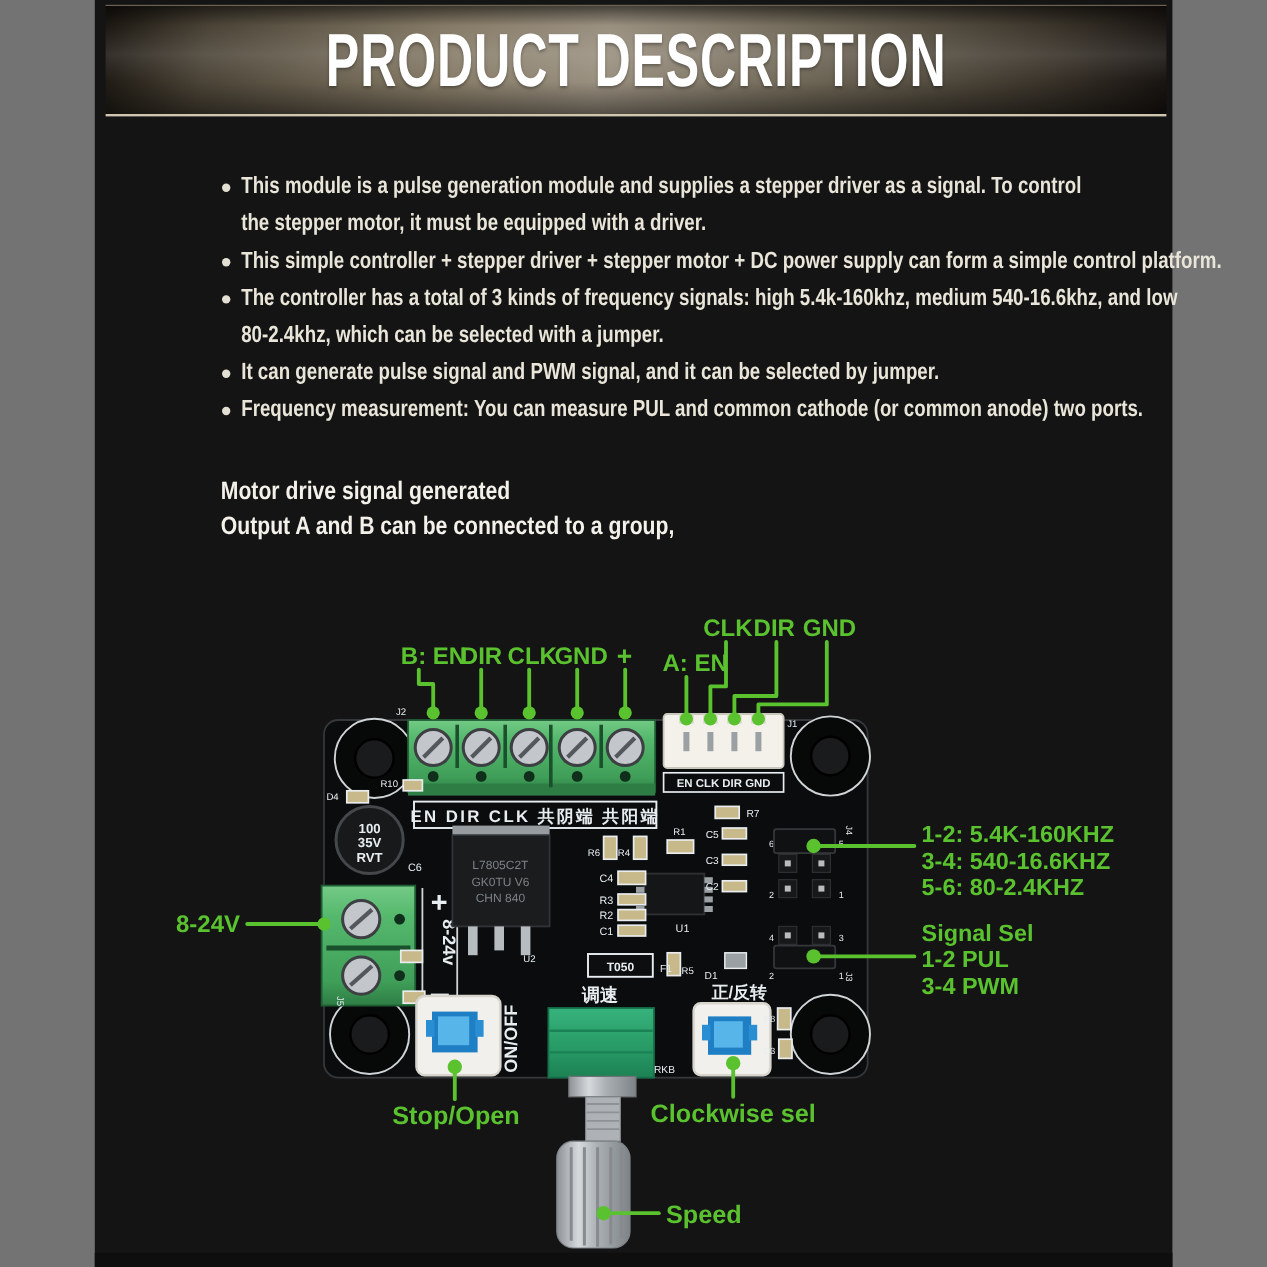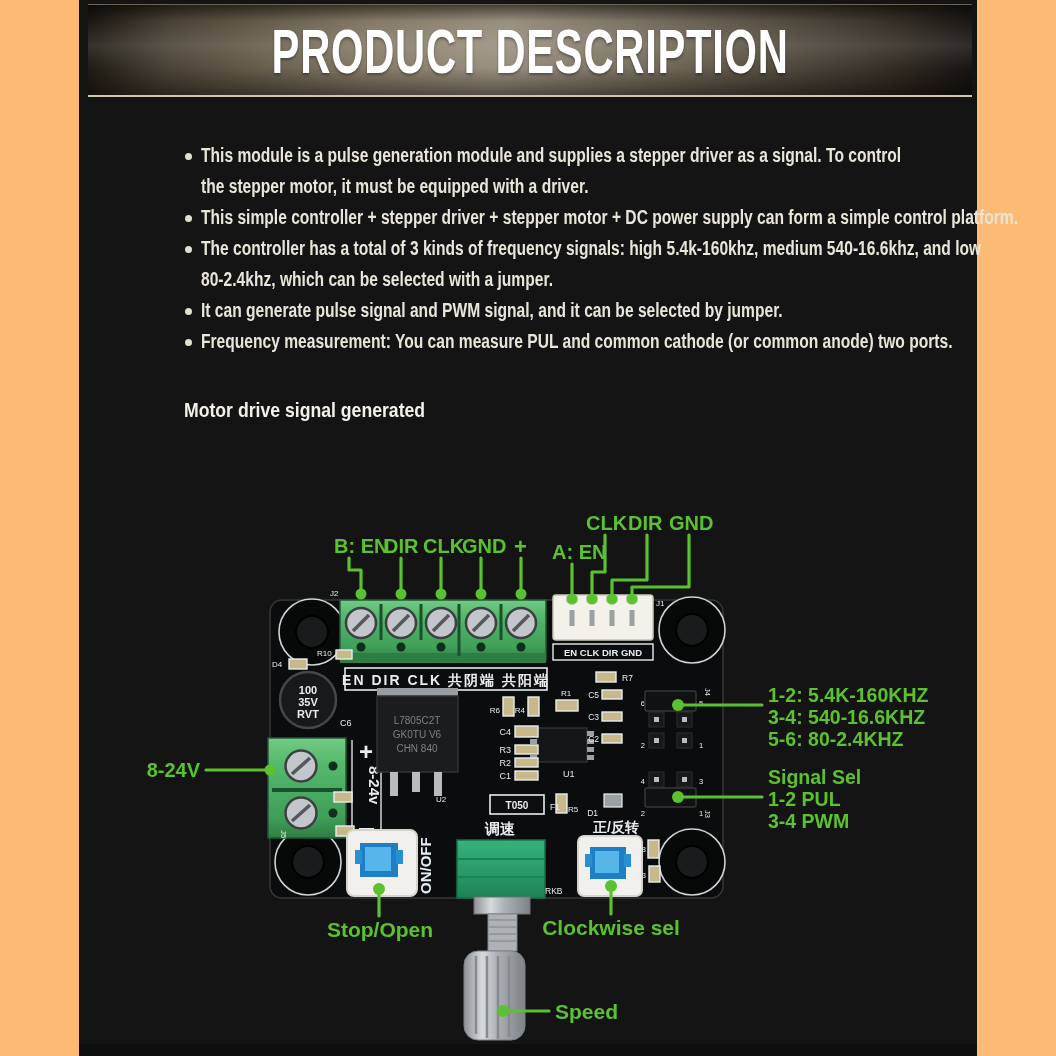--- a/index.html
+++ b/index.html
@@ -1,16 +1,16 @@
 <!DOCTYPE html>
 <html><head>
 <meta charset="utf-8">
 <style>
   html,body{margin:0;padding:0;background:#ffffff;}
-  .page{position:relative;width:1056px;height:1056px;background:#fdba74;overflow:hidden;
+  .page{position:relative;width:1056px;height:1056px;background:#737373;overflow:hidden;
         font-family:"Liberation Sans",sans-serif;}
   .panel{position:absolute;left:79px;top:0;width:898px;height:1056px;background:#141414;}
   .band{position:absolute;left:9px;top:4px;right:5px;height:90px;
         background:
           linear-gradient(180deg, rgba(0,0,0,.55) 0%, rgba(0,0,0,0) 18%, rgba(255,255,255,.10) 45%, rgba(0,0,0,0) 70%, rgba(0,0,0,.45) 100%),
           linear-gradient(100deg,#1a1610 0%,#4a4336 10%,#857a66 32%,#9a9080 47%,#6e6656 66%,#3a342a 88%,#171310 100%);
         border-bottom:2px solid #cfc6b0;border-top:1px solid #6b6252;
         display:flex;align-items:center;justify-content:center;}
   .band-title{color:#ffffff;font-weight:900;font-size:58px;letter-spacing:1px;white-space:nowrap;
         transform:scale(0.72,1.08);text-shadow:0 2px 3px rgba(0,0,0,.35);}
@@ -47,20 +47,21 @@
       <div class="brow"><span class="txt">the stepper motor, it must be equipped with a driver.</span></div>
       <div class="brow"><span class="dot"></span><span class="txt">This simple controller + stepper driver + stepper motor + DC power supply can form a simple control platform.</span></div>
       <div class="brow"><span class="dot"></span><span class="txt">The controller has a total of 3 kinds of frequency signals: high 5.4k-160khz, medium 540-16.6khz, and low</span></div>
       <div class="brow"><span class="txt">80-2.4khz, which can be selected with a jumper.</span></div>
       <div class="brow"><span class="dot"></span><span class="txt">It can generate pulse signal and PWM signal, and it can be selected by jumper.</span></div>
       <div class="brow"><span class="dot"></span><span class="txt">Frequency measurement: You can measure PUL and common cathode (or common anode) two ports.</span></div>
     </div>
 
     <div class="intro">
       <div class="irow"><span class="txt">Motor drive signal generated</span></div>
+      <div class="irow"><span class="txt">Output A and B can be connected to a group,</span></div>
     </div>
   </div>
 
   <svg class="diagram" viewBox="0 0 1056 556">
     <defs>
       <linearGradient id="gterm" x1="0" y1="0" x2="0" y2="1">
         <stop offset="0" stop-color="#74ca86"></stop>
           <stop offset="0.25" stop-color="#55b96d"></stop>
         <stop offset="0.8" stop-color="#3f9e58"></stop>
           <stop offset="1" stop-color="#2e7d44"></stop>

